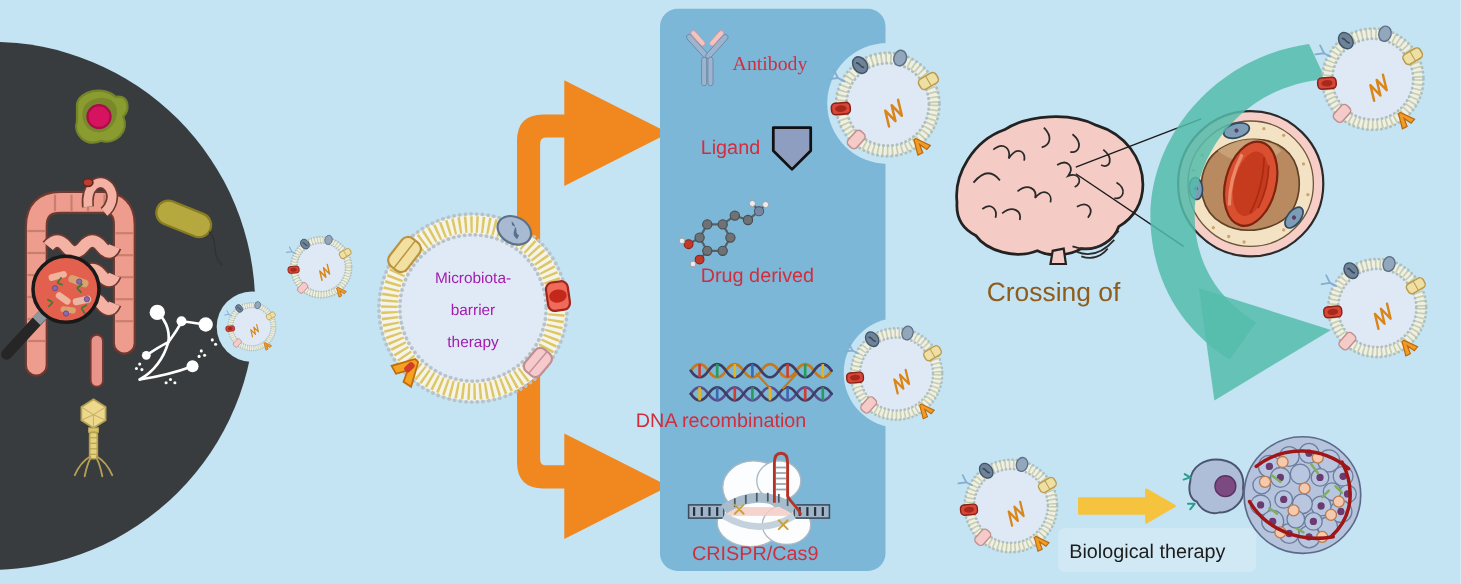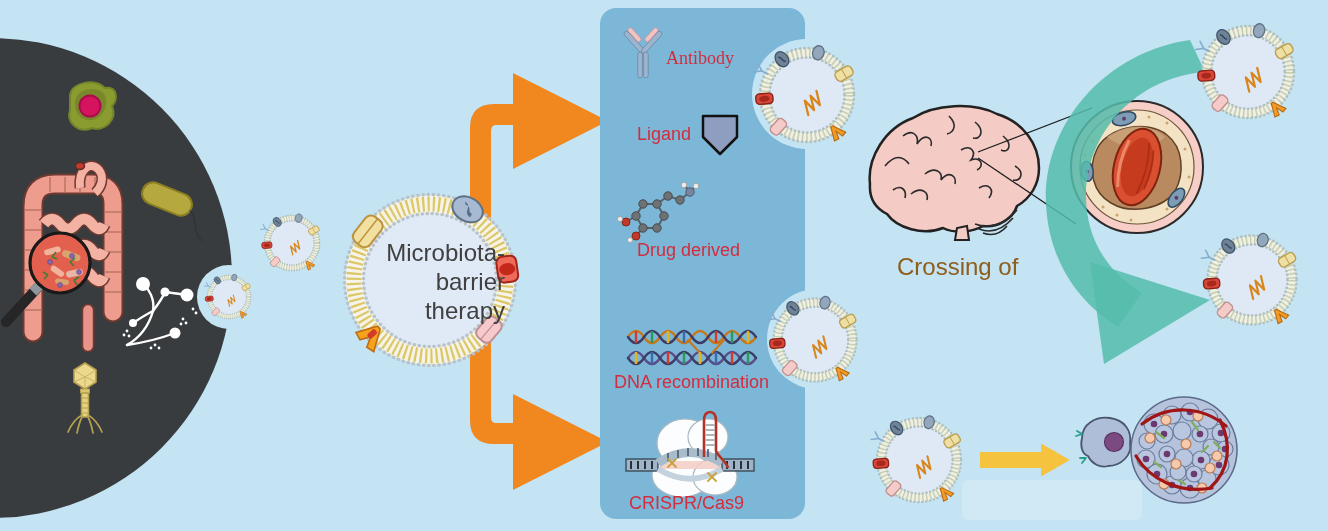--- a/index.html
+++ b/index.html
@@ -1,21 +1,21 @@
 <!DOCTYPE html>
 <html><head>
 <meta charset="utf-8">
 <style>
   html,body{margin:0;padding:0;}
   .stage{position:relative;width:1328px;height:531px;background:#c4e3f3;overflow:hidden;
          font-family:"Liberation Sans",sans-serif;}
   .stage svg{position:absolute;left:0;top:0;}
   .lbl{position:absolute;white-space:nowrap;}
   .lbl-red{color:#d22d3d;font-size:18px;}
-  .lbl-teal{color:#404040;font-size:24px;text-align:right;line-height:29px;width:150px;}
+  .lbl-teal{color:#a21caf;font-size:14px;text-align:center;line-height:29px;width:150px;}
   .lbl-brown{color:#8e5c1b;font-size:24px;line-height:28px;}
   .lbl-black{color:#1c1c1c;font-size:18px;}
 </style>
 </head>
 <body>
 
 <div class="stage">
 <svg width="1328" height="531" viewBox="0 0 1328 531">
   <defs>
     <clipPath id="lensClip">
@@ -544,20 +544,21 @@
 
 <div class="lbl lbl-teal" style="left:355px;top:238px;">
   <div>Microbiota-</div>
   <div>barrier</div>
   <div>therapy</div>
 </div>
 
 <div class="lbl lbl-red" style="left:666px;top:48px;font-family:Liberation Serif, serif;">Antibody</div>
 <div class="lbl lbl-red" style="left:637px;top:124px;">Ligand</div>
 <div class="lbl lbl-red" style="left:637px;top:240px;">Drug derived</div>
-<div class="lbl lbl-red" style="left:614px;top:372px;">DNA recombination</div>
+<div class="lbl lbl-red" style="left:578px;top:372px;">DNA recombination</div>
 <div class="lbl lbl-red" style="left:629px;top:493px;">CRISPR/Cas9</div>
 
 <div class="lbl lbl-brown" style="left:897px;top:253px;">
   <div>Crossing of</div>
 </div>
 
+<div class="lbl lbl-black" style="left:972px;top:491px;">Biological therapy</div>
 </div>
 
 </body></html>

